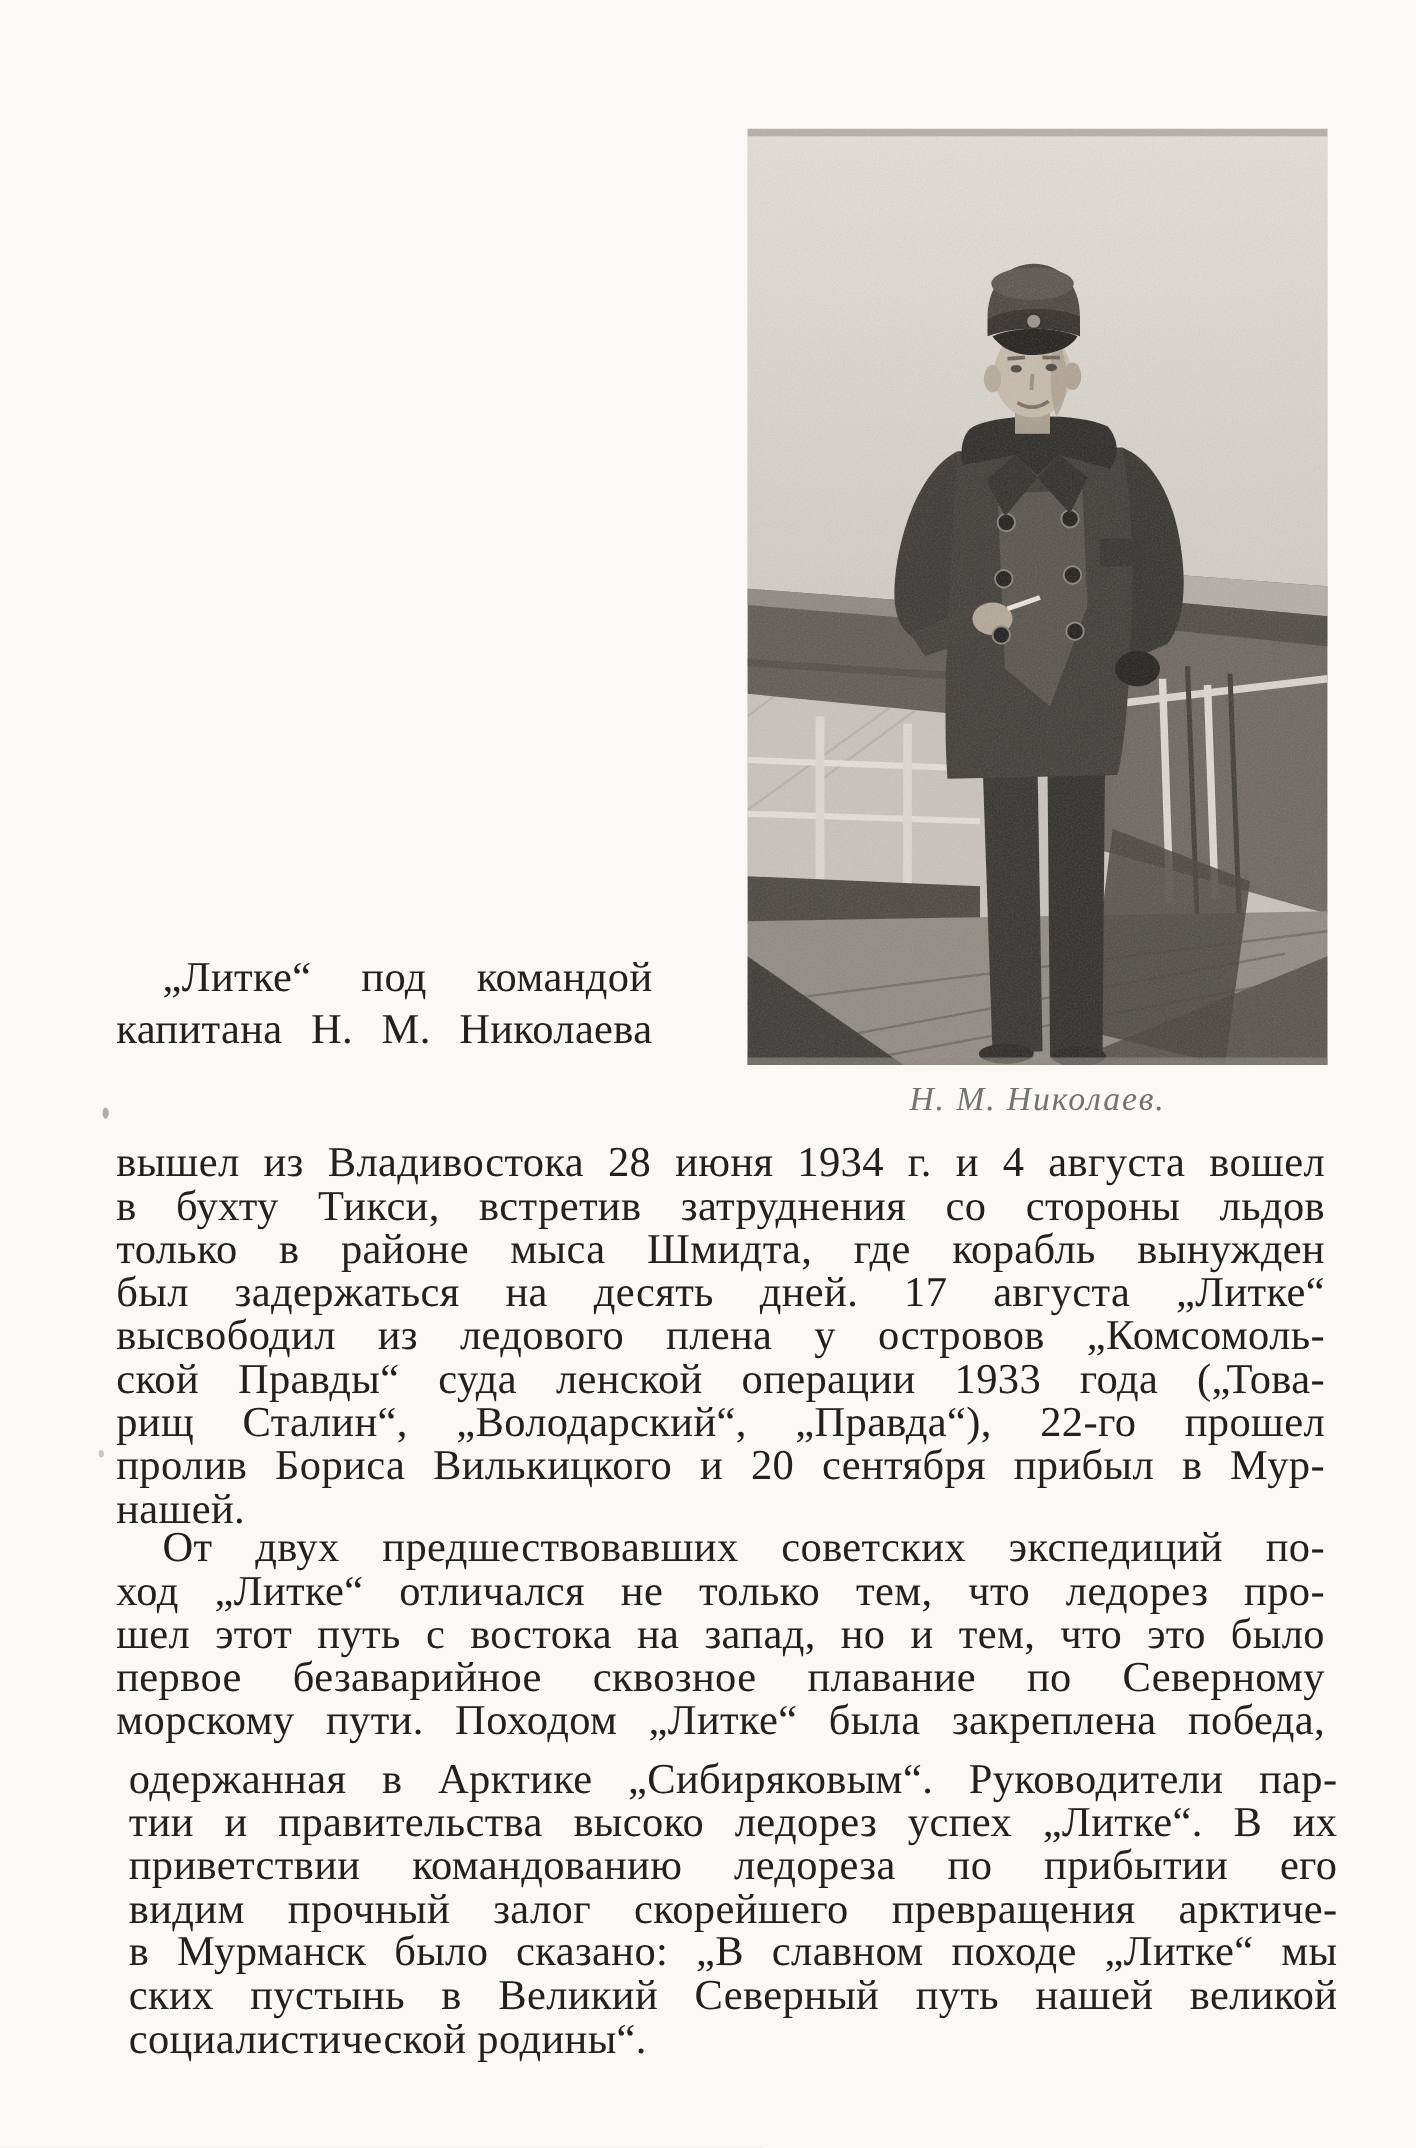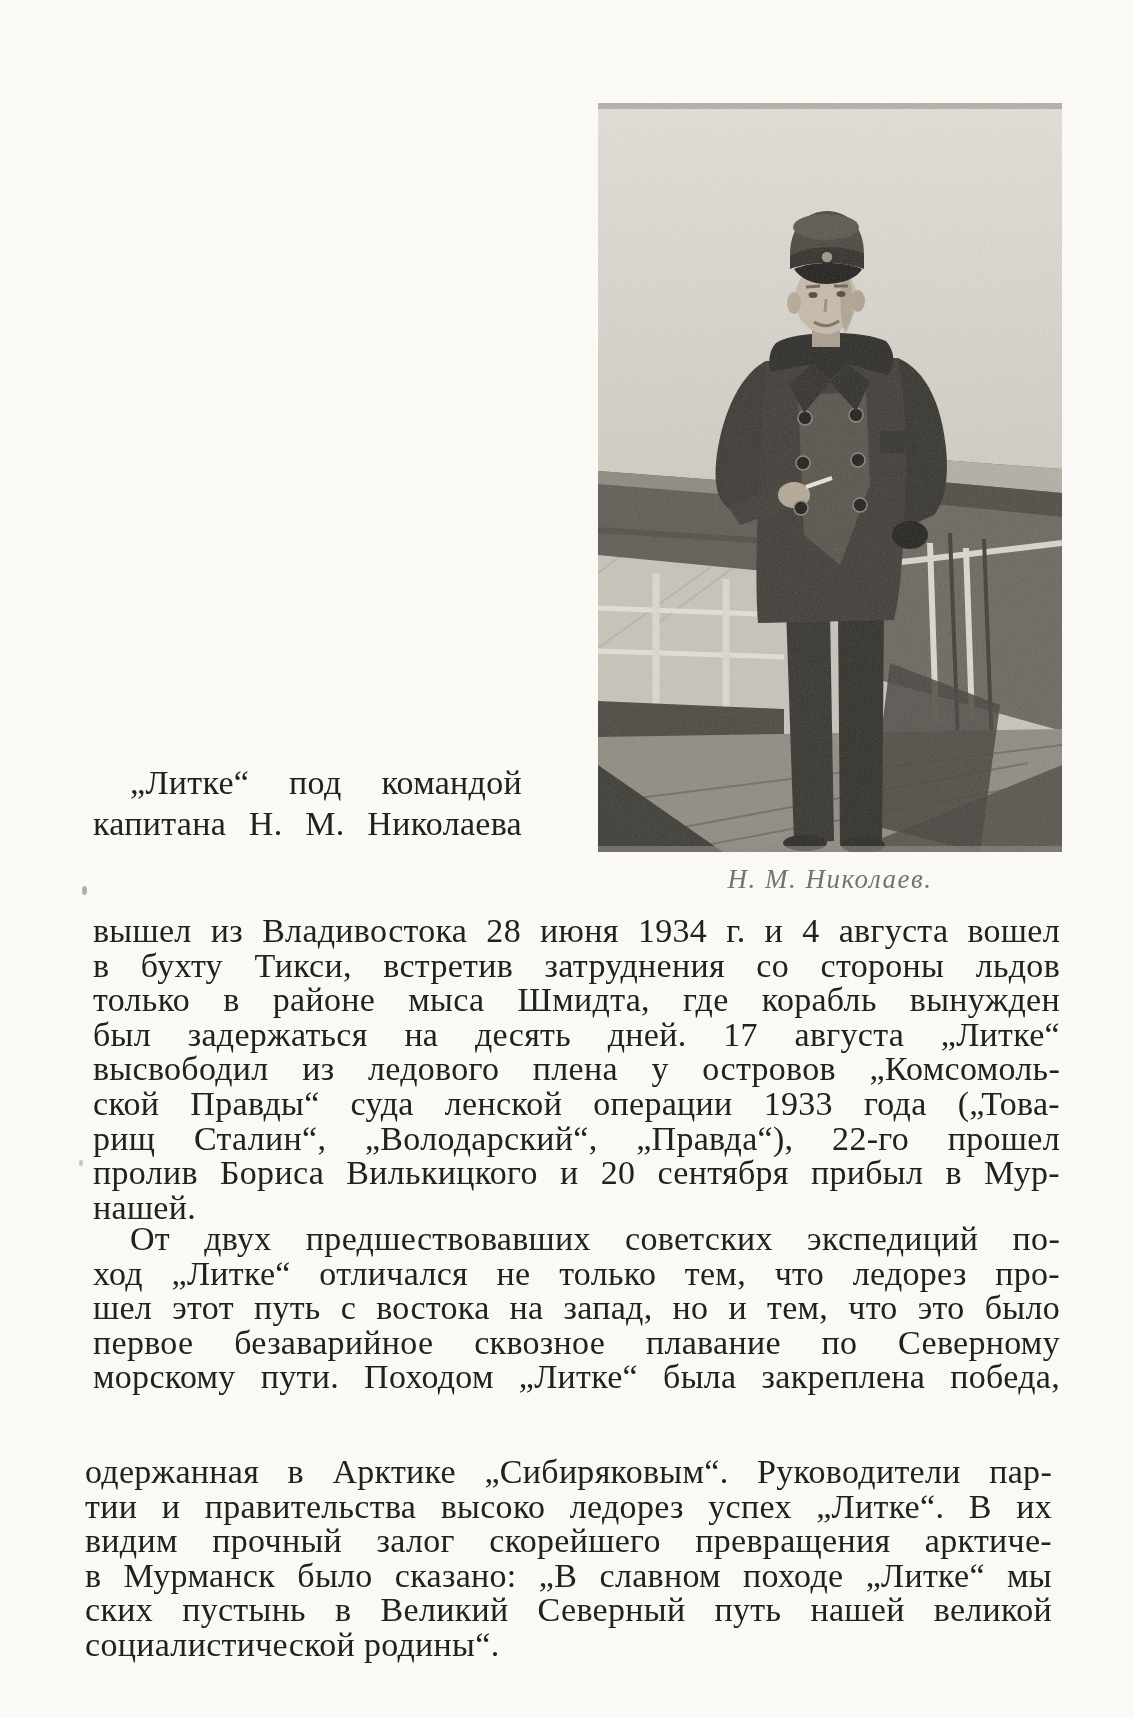--- a/index.html
+++ b/index.html
@@ -30,21 +30,21 @@
   }
   .textblock {
     position:absolute;
     font-size:34px;
     letter-spacing:0.3px;
     color:#23211b;
   }
   .narrow  { left:93px; top:762px; width:429px; line-height:41px; }
   .block1  { left:93px; top:914px;  width:967px; line-height:34.6px; }
   .block2  { left:93px; top:1222px; width:967px; line-height:34.6px; }
-  .block3  { left:85px; top:1407px; width:967px; line-height:34.6px;margin-top:48px; }
+  .block3  { left:103px; top:1407px; width:967px; line-height:34.6px; }
   .jline { text-align:justify; text-align-last:justify; }
   .jlast { text-align:justify; text-align-last:left; }
   .indent { text-indent:37px; }
   .speck {
     position:absolute; background:#55514a; border-radius:50%;
   }
 </style>
 </head>
 <body>
 
@@ -191,20 +191,21 @@
     <div class="jline indent">От двух предшествовавших советских экспедиций по-</div>
     <div class="jline">ход „Литке“ отличался не только тем, что ледорез про-</div>
     <div class="jline">шел этот путь с востока на запад, но и тем, что это было</div>
     <div class="jline">первое безаварийное сквозное плавание по Северному</div>
     <div class="jline">морскому пути. Походом „Литке“ была закреплена победа,</div>
   </div>
 
   <div class="textblock block3">
     <div class="jline">одержанная в Арктике „Сибиряковым“. Руководители пар-</div>
     <div class="jline">тии и правительства высоко ледорез успех „Литке“. В их</div>
+    <div class="jline">приветствии командованию ледореза по прибытии его</div>
     <div class="jline">видим прочный залог скорейшего превращения арктиче-</div>
     <div class="jline">в Мурманск было сказано: „В славном походе „Литке“ мы</div>
     <div class="jline">ских пустынь в Великий Северный путь нашей великой</div>
     <div class="jlast">социалистической родины“.</div>
   </div>
 
   <div class="speck" style="left:82px; top:886px; width:5px; height:9px; opacity:0.45;"></div>
   <div class="speck" style="left:79px; top:1160px; width:4px; height:6px; opacity:0.3;"></div>
 
 </div>

